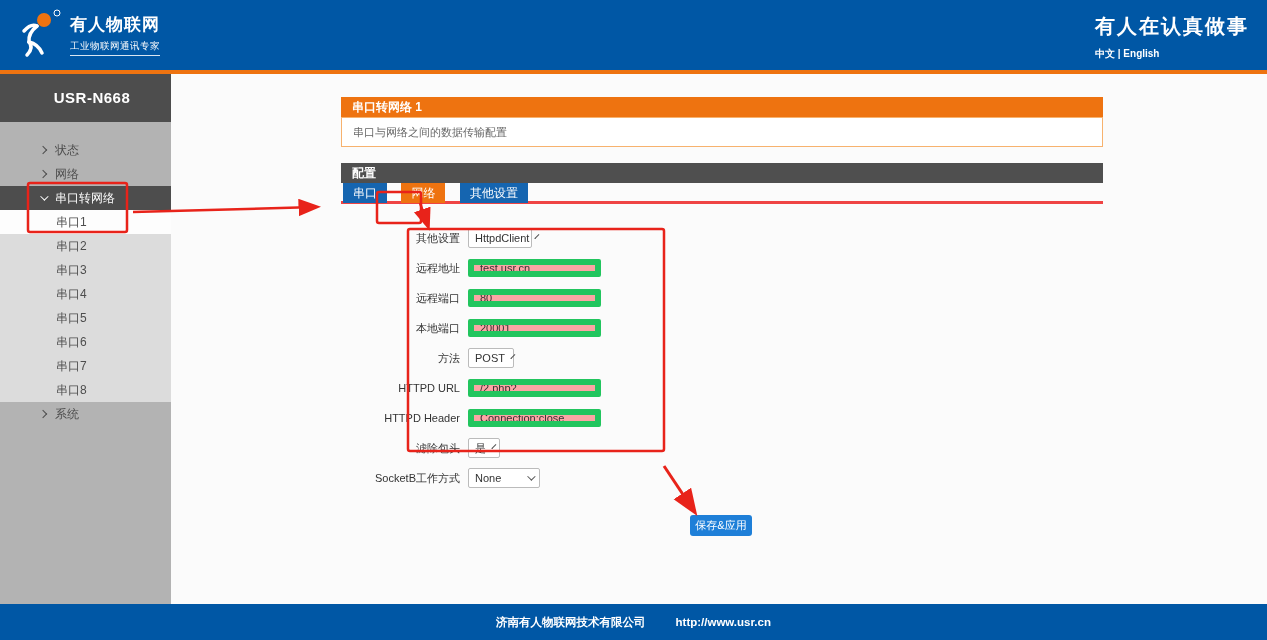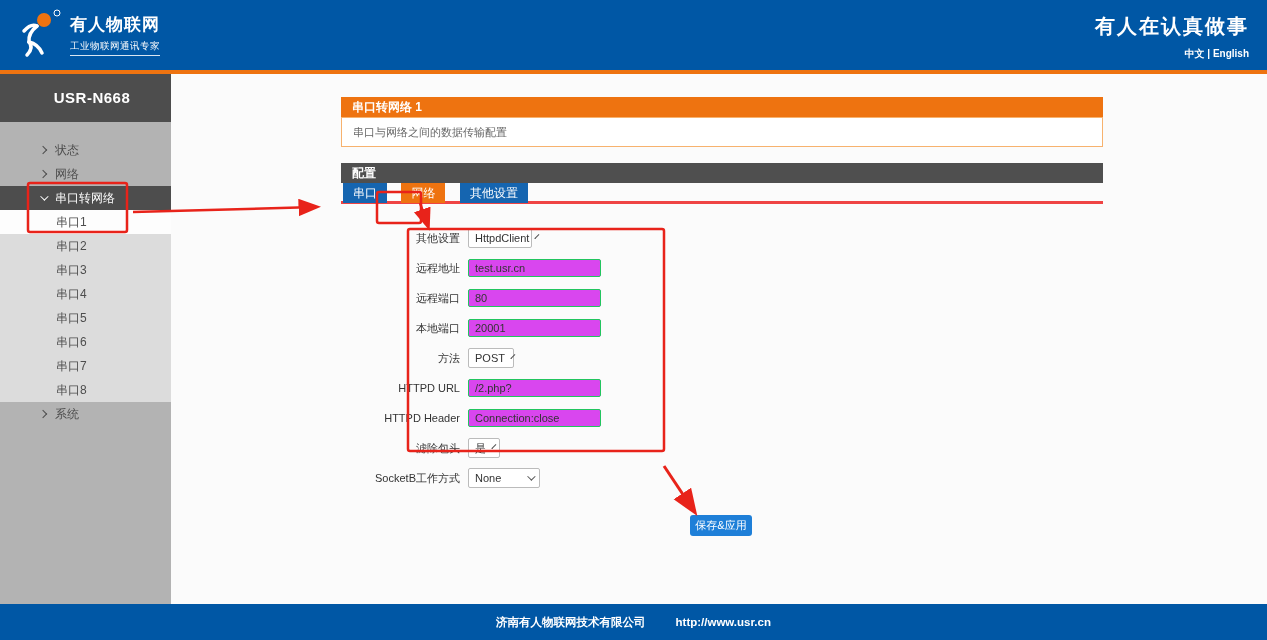--- a/index.html
+++ b/index.html
@@ -11,21 +11,21 @@
   }
 
   
   .hdr { position:absolute; left:0; top:0; width:1267px; height:70px; background:#0057a5; }
   .hdr-brand { position:absolute; left:14px; top:9px; display:flex; align-items:center; }
   .logo-svg { width:48px; height:50px; display:block; }
   .brand-txt { margin-left:8px; color:#fff; }
   .brand-title { font-size:17px; font-weight:bold; letter-spacing:1px; }
   .brand-sub { font-size:9.5px; margin-top:4px; padding-bottom:2px;
                border-bottom:1px solid rgba(255,255,255,.85); letter-spacing:.5px; }
-  .hdr-right { position:absolute; right:18px; top:13px; text-align:right; color:#fff; }
+  .hdr-right { position:absolute; right:18px; top:13px; color:#fff; }
   .slogan { font-size:20px; font-weight:bold; letter-spacing:2px; }
   .langbar { margin-top:7px; font-size:10px; font-weight:bold; }
   .langbar span { cursor:pointer; }
   .orange-strip { position:absolute; left:0; top:70px; width:1267px; height:4px; background:#ee7310; }
 
   
   .sidebar { position:absolute; left:0; top:74px; width:184px; height:536px; background:#b3b3b3; }
   .model { height:48px; background:#4d4d4d; color:#fff; font-size:15px; font-weight:bold;
            text-align:center; line-height:48px; letter-spacing:.5px; }
   .menu { padding-top:16px; }
@@ -51,21 +51,21 @@
             font-weight:bold; line-height:20px; padding-left:11px; }
   .tabs { height:21px; border-bottom:3px solid #ef4444; }
   .tab { display:inline-block; height:20px; line-height:20px; padding:0 10px; margin-right:10px;
          background:#1565b0; color:#fff; font-size:12px; cursor:pointer; vertical-align:top; }
   .tab:first-child { margin-left:2px; }
   .tab.active { background:#ee7310; }
 
   .form { margin-top:25px; }
   .frow { display:flex; align-items:center; height:18px; margin-bottom:12px; }
   .flabel { flex:0 0 119px; text-align:right; font-size:11px; color:#333; margin-right:8px; }
-  .tinput { width:133px; height:18px; border:1px solid #22c55e; border-radius:2px; background:#d946ef;
+  .tinput { width:133px; height:18px; border:6px solid #22c55e; border-radius:2px; background:#fca5a5;
             font-size:11px; color:#333; padding:0 6px; font-family:inherit; }
   .sel { height:20px; border:1px solid #bbb; border-radius:2px; background:#fff; display:inline-flex;
          align-items:center; justify-content:space-between; padding:0 6px; font-size:11px; color:#333;
          cursor:pointer; }
   .sel .chev { color:#555; margin-left:6px; }
   .w-mode { width:64px; } .w-method { width:46px; } .w-yes { width:32px; } .w-none { width:72px; }
 
   .savewrap { margin-top:28px; margin-left:349px; }
   .savebtn { width:62px; height:21px; background:#1e7fd8; color:#fff; border:none; border-radius:3px;
              font-size:11px; cursor:pointer; font-family:inherit; }

